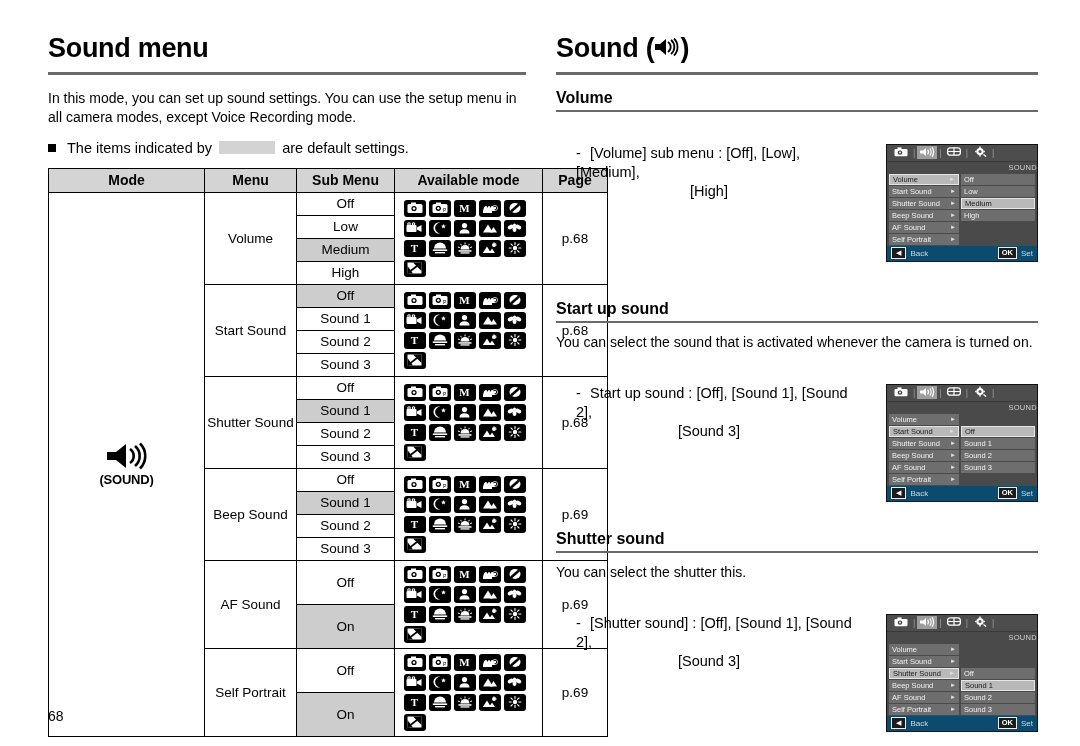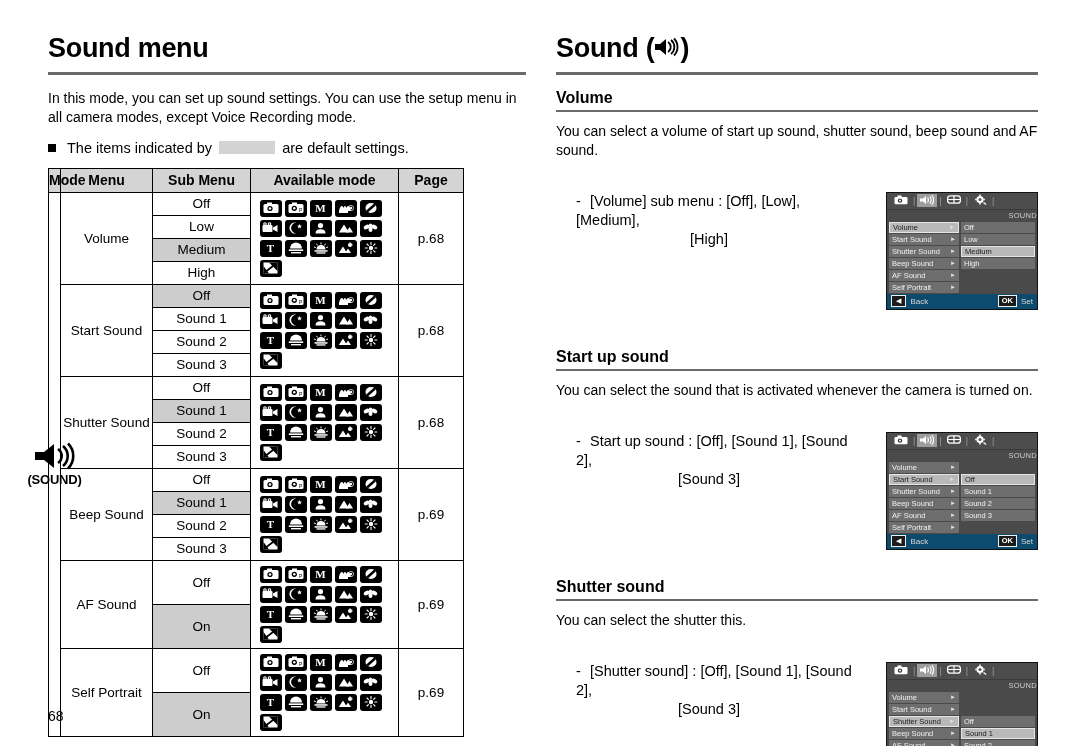--- a/index.html
+++ b/index.html
@@ -68,21 +68,21 @@
     display: inline-block;
     width: 56px; height: 13px;
     background: #d3d3d3;
     vertical-align: -1px;
     margin: 0 3px;
   }
 
   
   table.mode-table {
     border-collapse: collapse;
-    width: 416px;
+    width: 560px;
     table-layout: fixed;
     margin-top: 4px;
   }
   table.mode-table td, table.mode-table th {
     border: 1.5px solid #000;
     padding: 0;
     font-size: 13.5px;
     text-align: center;
     vertical-align: middle;
     font-weight: normal;
@@ -1166,21 +1166,20 @@
           <path d="M20 1.5 a12 12 0 0 1 0 17" stroke="#000" stroke-width="1.8" fill="none"></path>
         </svg>
       </span><span>)</span>
   </h1>
   <div class="rule-thick"></div>
 
   <div id="right-sections">
       <div class="sec-block" style="margin-bottom: 38px;">
         <h2 class="sub-heading">Volume</h2>
         <div class="rule-thin"></div>
-        <p class="body-text">You can select a volume of start up sound, shutter sound, beep sound and AF sound.</p>
         <div class="opt-row">
           <div class="opt-text"><span class="dash">-</span><span>[Volume] sub menu : [Off], [Low], [Medium],</span><span class="cont">[High]</span></div>
           <div class="lcd">
             <div class="lcd-tabs">
               <div class="lcd-tab">
                 <span><svg width="14" height="10" viewBox="0 0 14 10">
                     <rect x="0.5" y="2" width="13" height="7.2" rx="1.2" fill="#fff"></rect>
                     <rect x="3.5" y="0.4" width="4" height="1.8" fill="#fff"></rect>
                     <circle cx="6" cy="5.6" r="2.2" fill="#333"></circle>
                     <circle cx="6" cy="5.6" r="1" fill="#fff"></circle>

